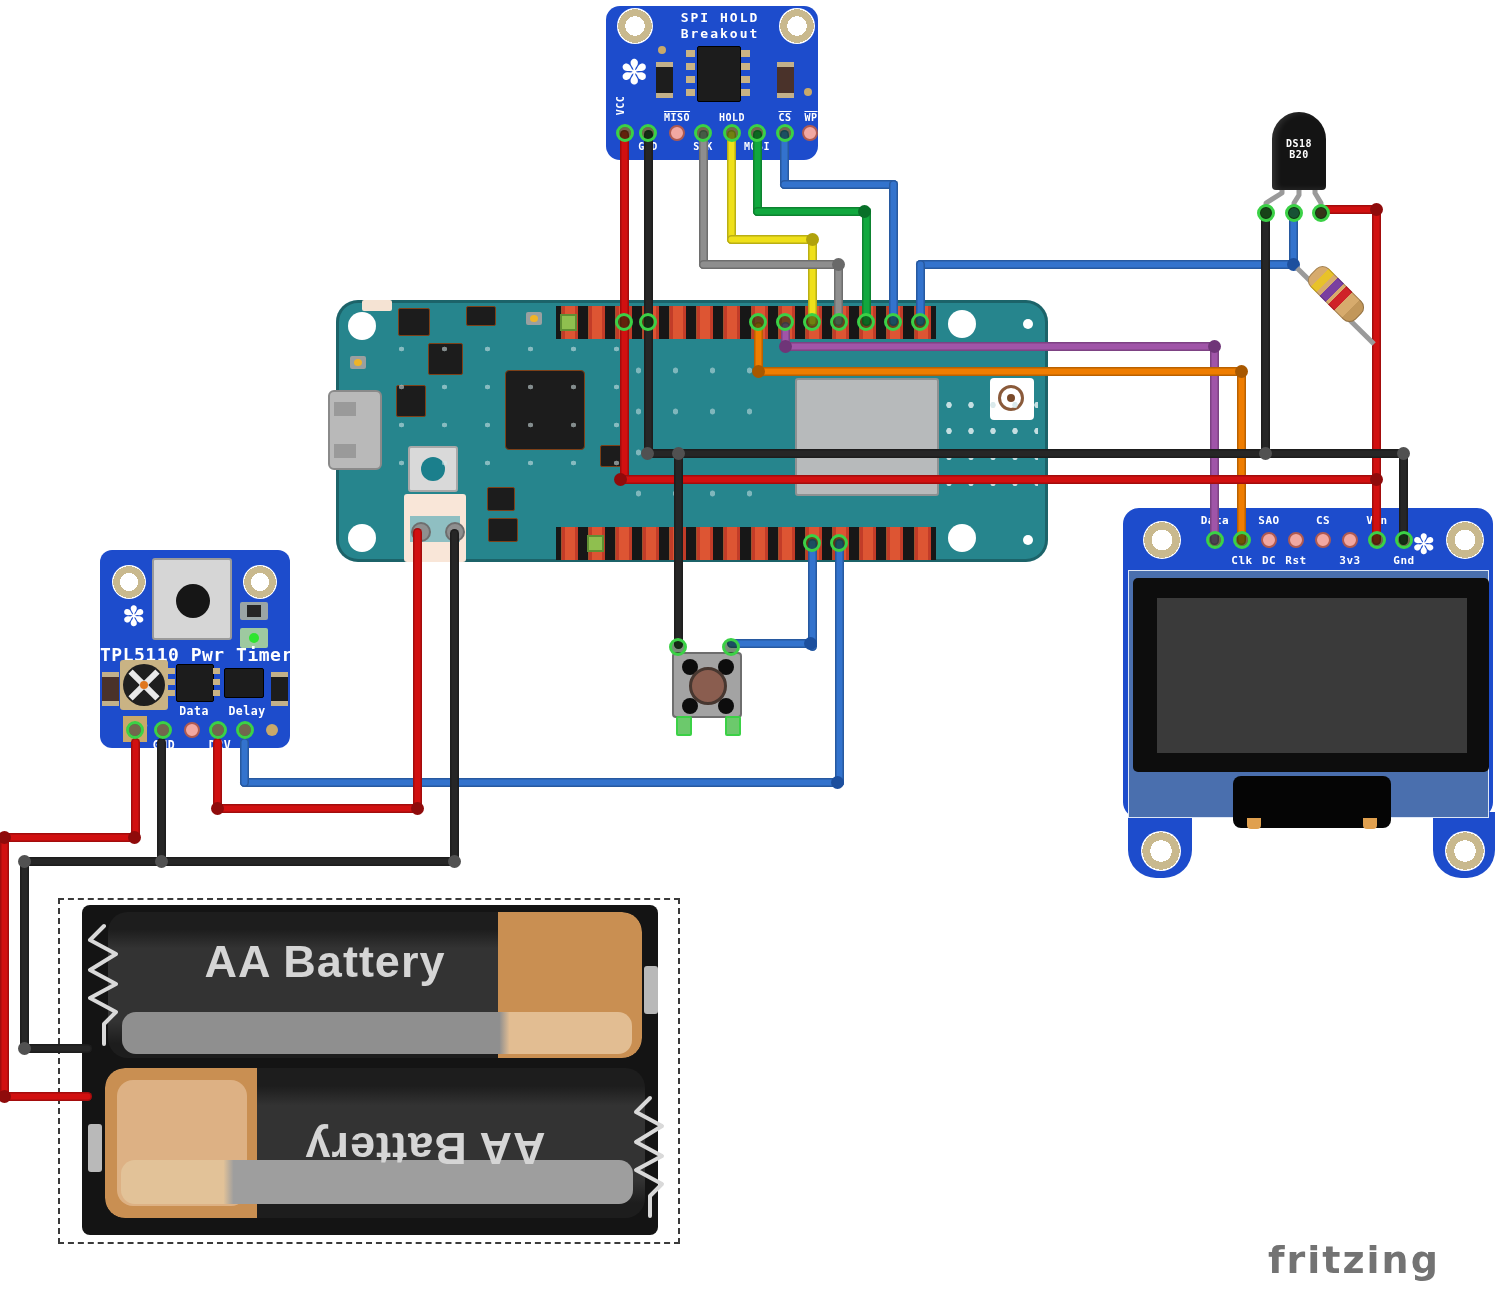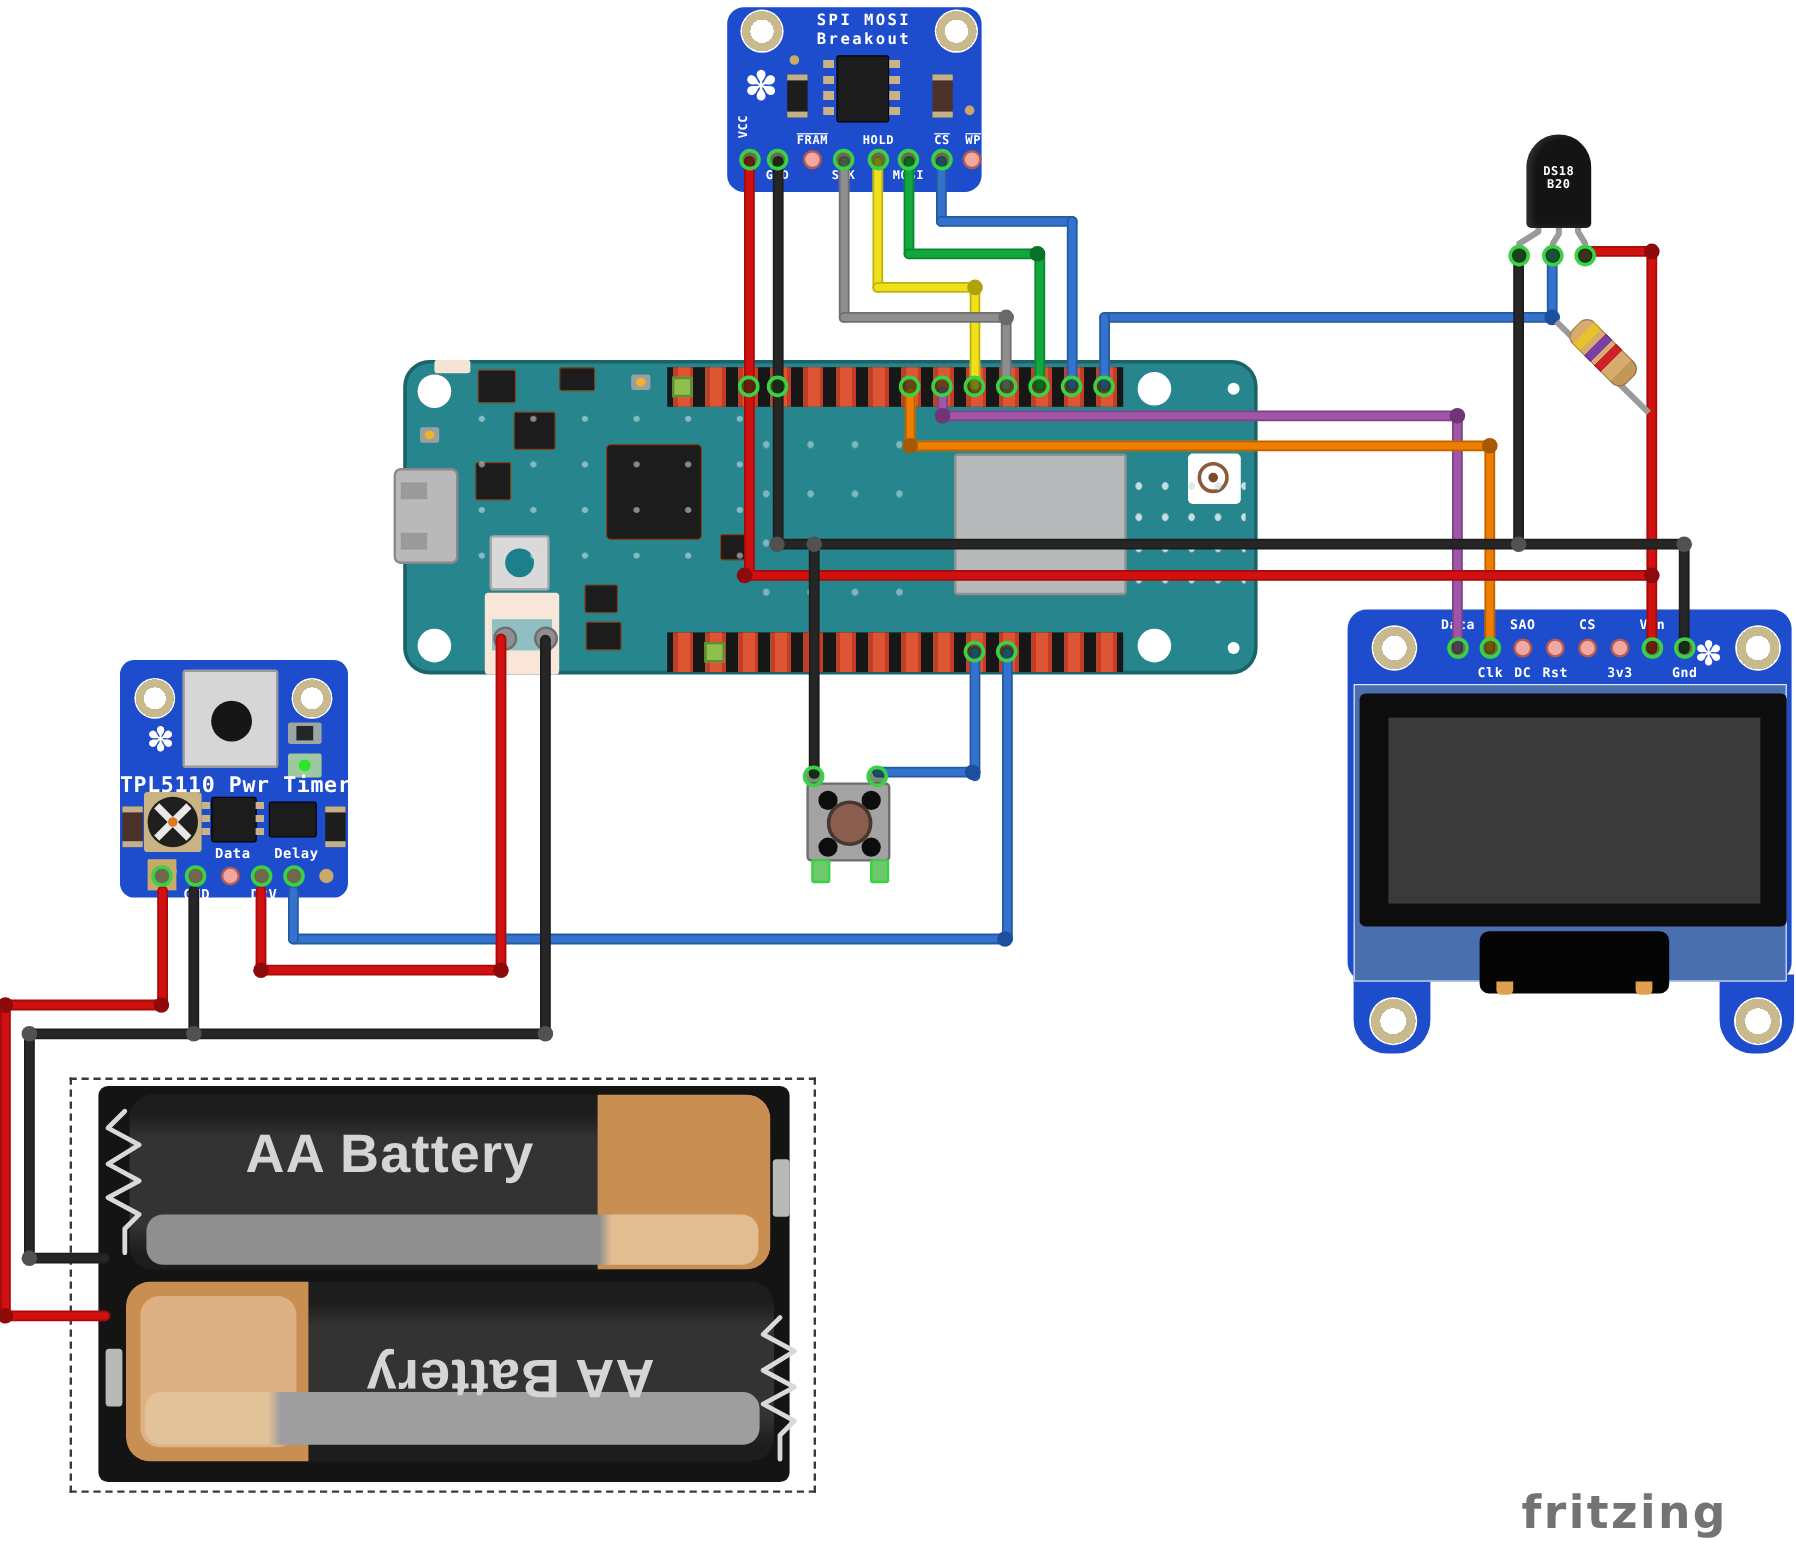--- a/index.html
+++ b/index.html
@@ -120,33 +120,33 @@
        background-image:radial-gradient(#d7e8ea 2.4px,transparent 3px);background-size:37px 41px;"></div>
 
   <div class="hdr" style="left:556px;top:306px;width:380px;"></div>
   <div class="hdr" style="left:556px;top:527px;width:380px;"></div>
   <div class="gpad" style="left:560px;top:314px;"></div>
   <div class="gpad" style="left:587px;top:535px;"></div>
 
   <div class="bluepcb" style="left:606px;top:6px;width:212px;height:154px;"></div>
   <div class="hole2" style="left:617px;top:8px;width:36px;height:36px;"></div>
   <div class="hole2" style="left:779px;top:8px;width:36px;height:36px;"></div>
-  <div class="lbl" style="left:650px;top:10px;width:140px;font-size:13px;letter-spacing:2px;">SPI MOSI</div>
+  <div class="lbl" style="left:650px;top:10px;width:140px;font-size:13px;letter-spacing:2px;">SPI HOLD</div>
   <div class="lbl" style="left:650px;top:26px;width:140px;font-size:13px;letter-spacing:2px;">Breakout</div>
   <div class="star" style="left:620px;top:52px;font-size:34px;">✽</div>
   <div class="chip" style="left:697px;top:46px;width:42px;height:54px;border-color:#000;"></div>
   <div class="abs" style="left:686px;top:50px;width:9px;height:46px;background:repeating-linear-gradient(180deg,#c9b384 0 7px,transparent 7px 13px);"></div>
   <div class="abs" style="left:741px;top:50px;width:9px;height:46px;background:repeating-linear-gradient(180deg,#c9b384 0 7px,transparent 7px 13px);"></div>
   <div class="smdv" style="left:656px;top:62px;width:17px;height:36px;background:#1d1d1d;"></div>
   <div class="smdv" style="left:777px;top:62px;width:17px;height:36px;background:#4a322a;"></div>
   <div class="abs" style="left:658px;top:46px;width:8px;height:8px;background:#c9a96a;border-radius:50%;"></div>
   <div class="abs" style="left:804px;top:88px;width:8px;height:8px;background:#c9a96a;border-radius:50%;"></div>
 
   <div class="lbl" style="left:600px;top:100px;width:40px;transform:rotate(-90deg);">VCC</div>
-  <div class="lbl ovl" style="left:647px;top:112px;width:60px;">FRAM</div>
+  <div class="lbl ovl" style="left:647px;top:112px;width:60px;">MISO</div>
   <div class="lbl" style="left:702px;top:112px;width:60px;">HOLD</div>
   <div class="lbl ovl" style="left:770px;top:112px;width:30px;">CS</div>
   <div class="lbl ovl" style="left:796px;top:112px;width:30px;">WP</div>
   <div class="lbl" style="left:628px;top:141px;width:40px;">GND</div>
   <div class="lbl" style="left:683px;top:141px;width:40px;">SCK</div>
   <div class="lbl" style="left:737px;top:141px;width:40px;">MOSI</div>
 
   <i class="pin" style="left:617px;top:125px;"></i>
   <i class="pin" style="left:640px;top:125px;"></i>
   <i class="pin" style="left:669px;top:125px;"></i>

